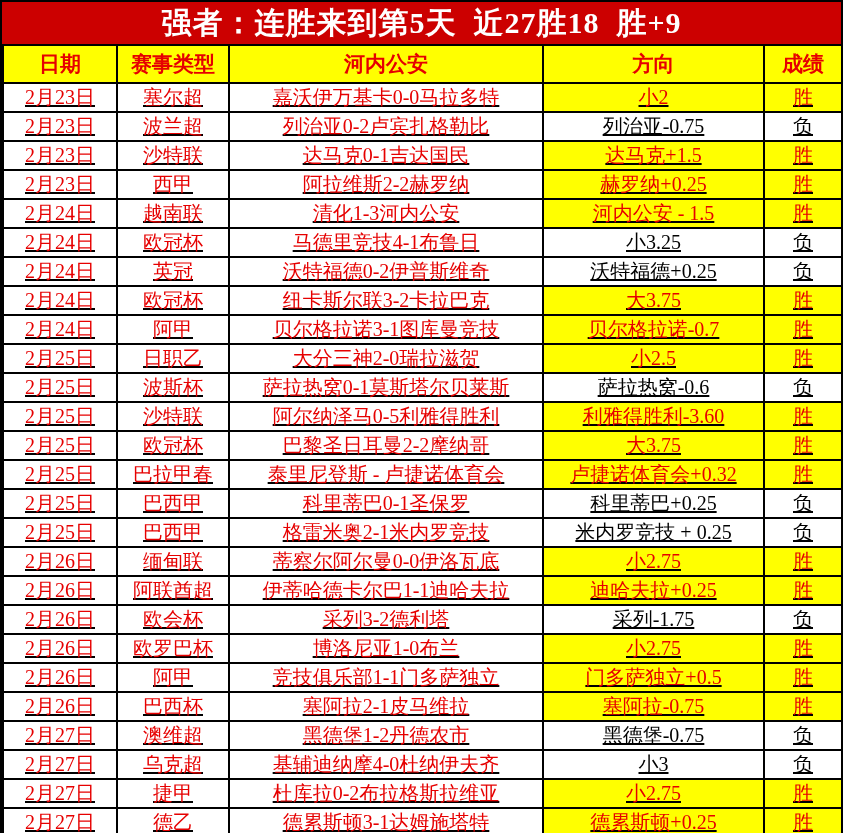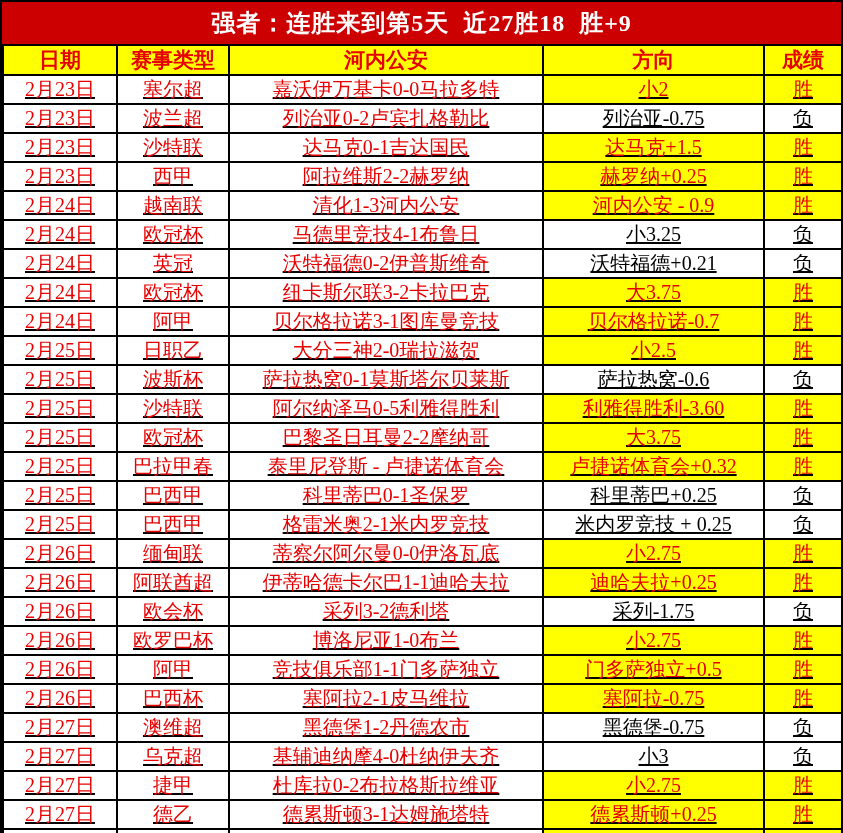--- a/index.html
+++ b/index.html
@@ -19,35 +19,35 @@
   .sheet{
     width:843px;height:833px;
     border:2px solid var(--ink);
     display:flex;flex-direction:column;
   }
   .banner{
     height:42px;flex:0 0 42px;
     background:var(--banner-bg);
     color:var(--banner-fg);
     display:flex;align-items:center;justify-content:center;
-    font-size:24px;font-weight:bold;
+    font-size:30px;font-weight:bold;
     letter-spacing:1px;
     white-space:pre;
   }
   table{
     width:100%;flex:1 1 auto;
     border-collapse:collapse;table-layout:fixed;
     background:#ffffff;
   }
   th,td{
     border:2px solid var(--ink);
     text-align:center;vertical-align:middle;
     overflow:hidden;white-space:nowrap;
   }
-  thead tr{height:30px;}
+  thead tr{height:38px;}
   thead th{
     background:var(--hl);
     color:var(--red);
     font-size:21px;font-weight:bold;
   }
   tbody tr{height:28px;text-decoration:underline;}
   tbody td{
     font-size:20px;
     color:var(--red);
     background:#ffffff;
@@ -114,37 +114,37 @@
     <td>西甲</td>
     <td>阿拉维斯2-2赫罗纳</td>
     <td class="hl">赫罗纳+0.25</td>
     <td class="hl">胜</td>
   </tr>
 
   <tr>
     <td>2月24日</td>
     <td>越南联</td>
     <td>清化1-3河内公安</td>
-    <td class="hl">河内公安 - 0.9</td>
+    <td class="hl">河内公安 - 1.5</td>
     <td class="hl">胜</td>
   </tr>
 
   <tr>
     <td>2月24日</td>
     <td>欧冠杯</td>
     <td>马德里竞技4-1布鲁日</td>
     <td class="loss">小3.25</td>
     <td class="loss">负</td>
   </tr>
 
   <tr>
     <td>2月24日</td>
     <td>英冠</td>
     <td>沃特福德0-2伊普斯维奇</td>
-    <td class="loss">沃特福德+0.21</td>
+    <td class="loss">沃特福德+0.25</td>
     <td class="loss">负</td>
   </tr>
 
   <tr>
     <td>2月24日</td>
     <td>欧冠杯</td>
     <td>纽卡斯尔联3-2卡拉巴克</td>
     <td class="hl">大3.75</td>
     <td class="hl">胜</td>
   </tr>

